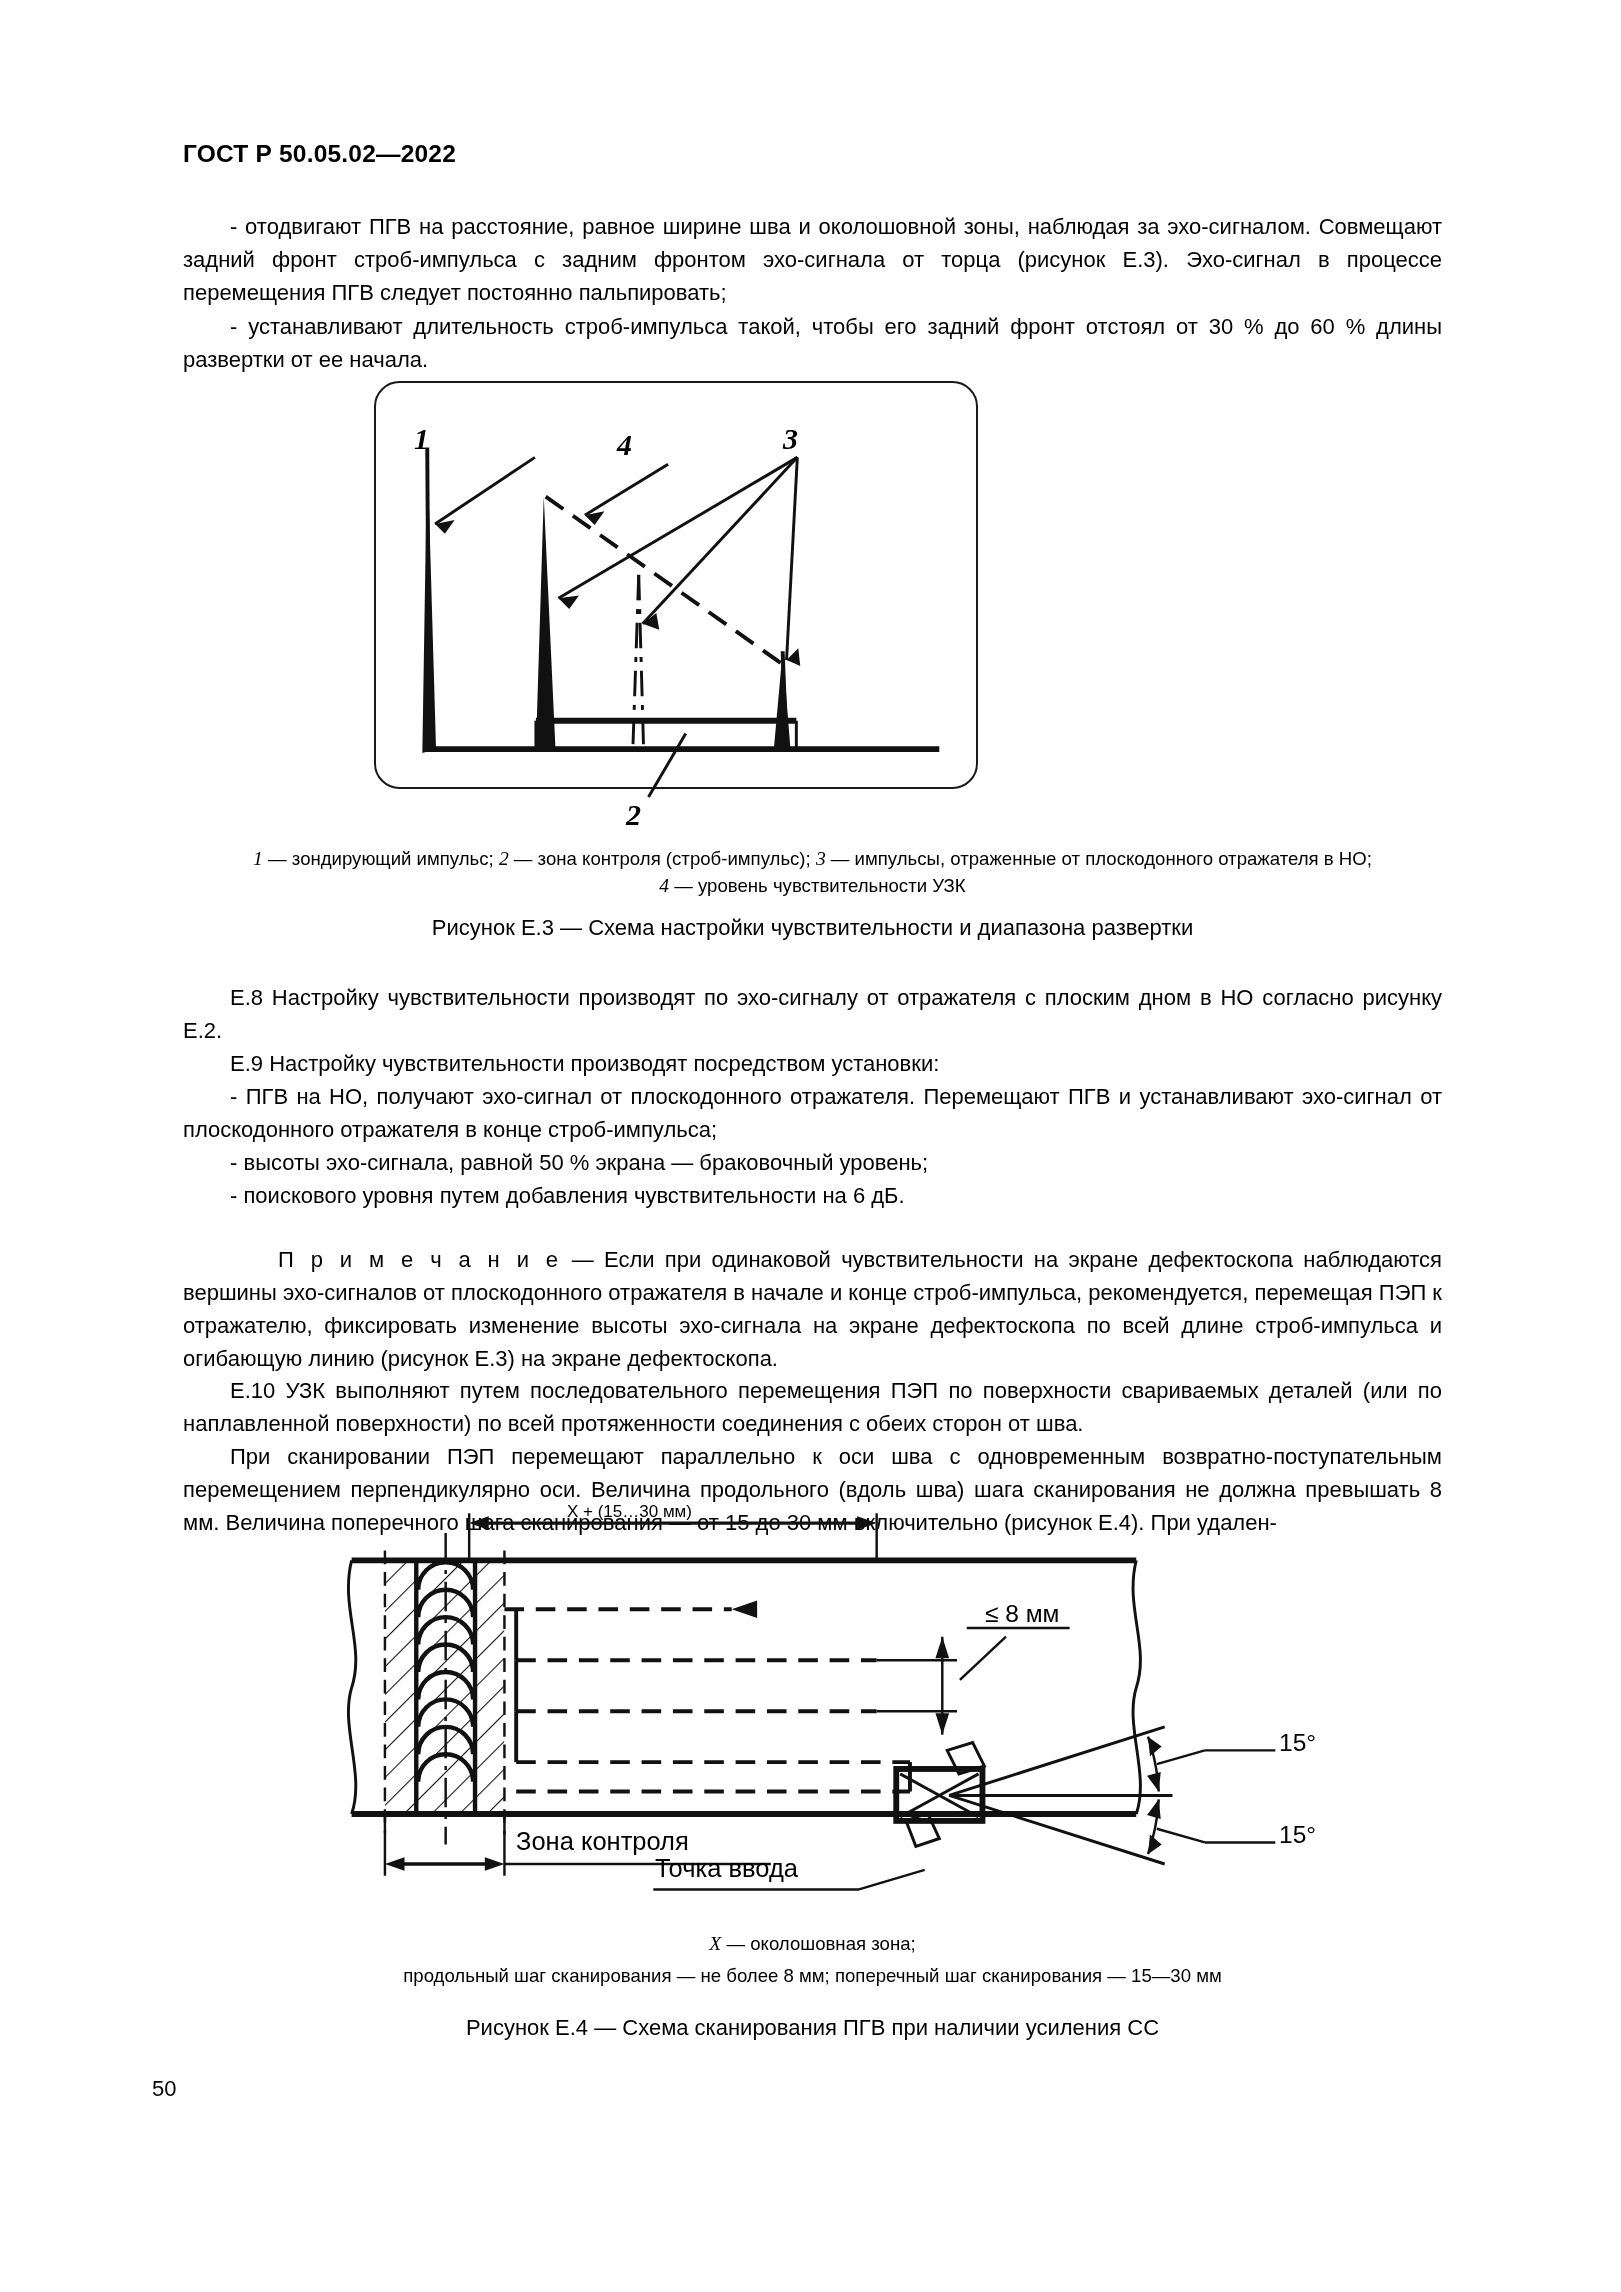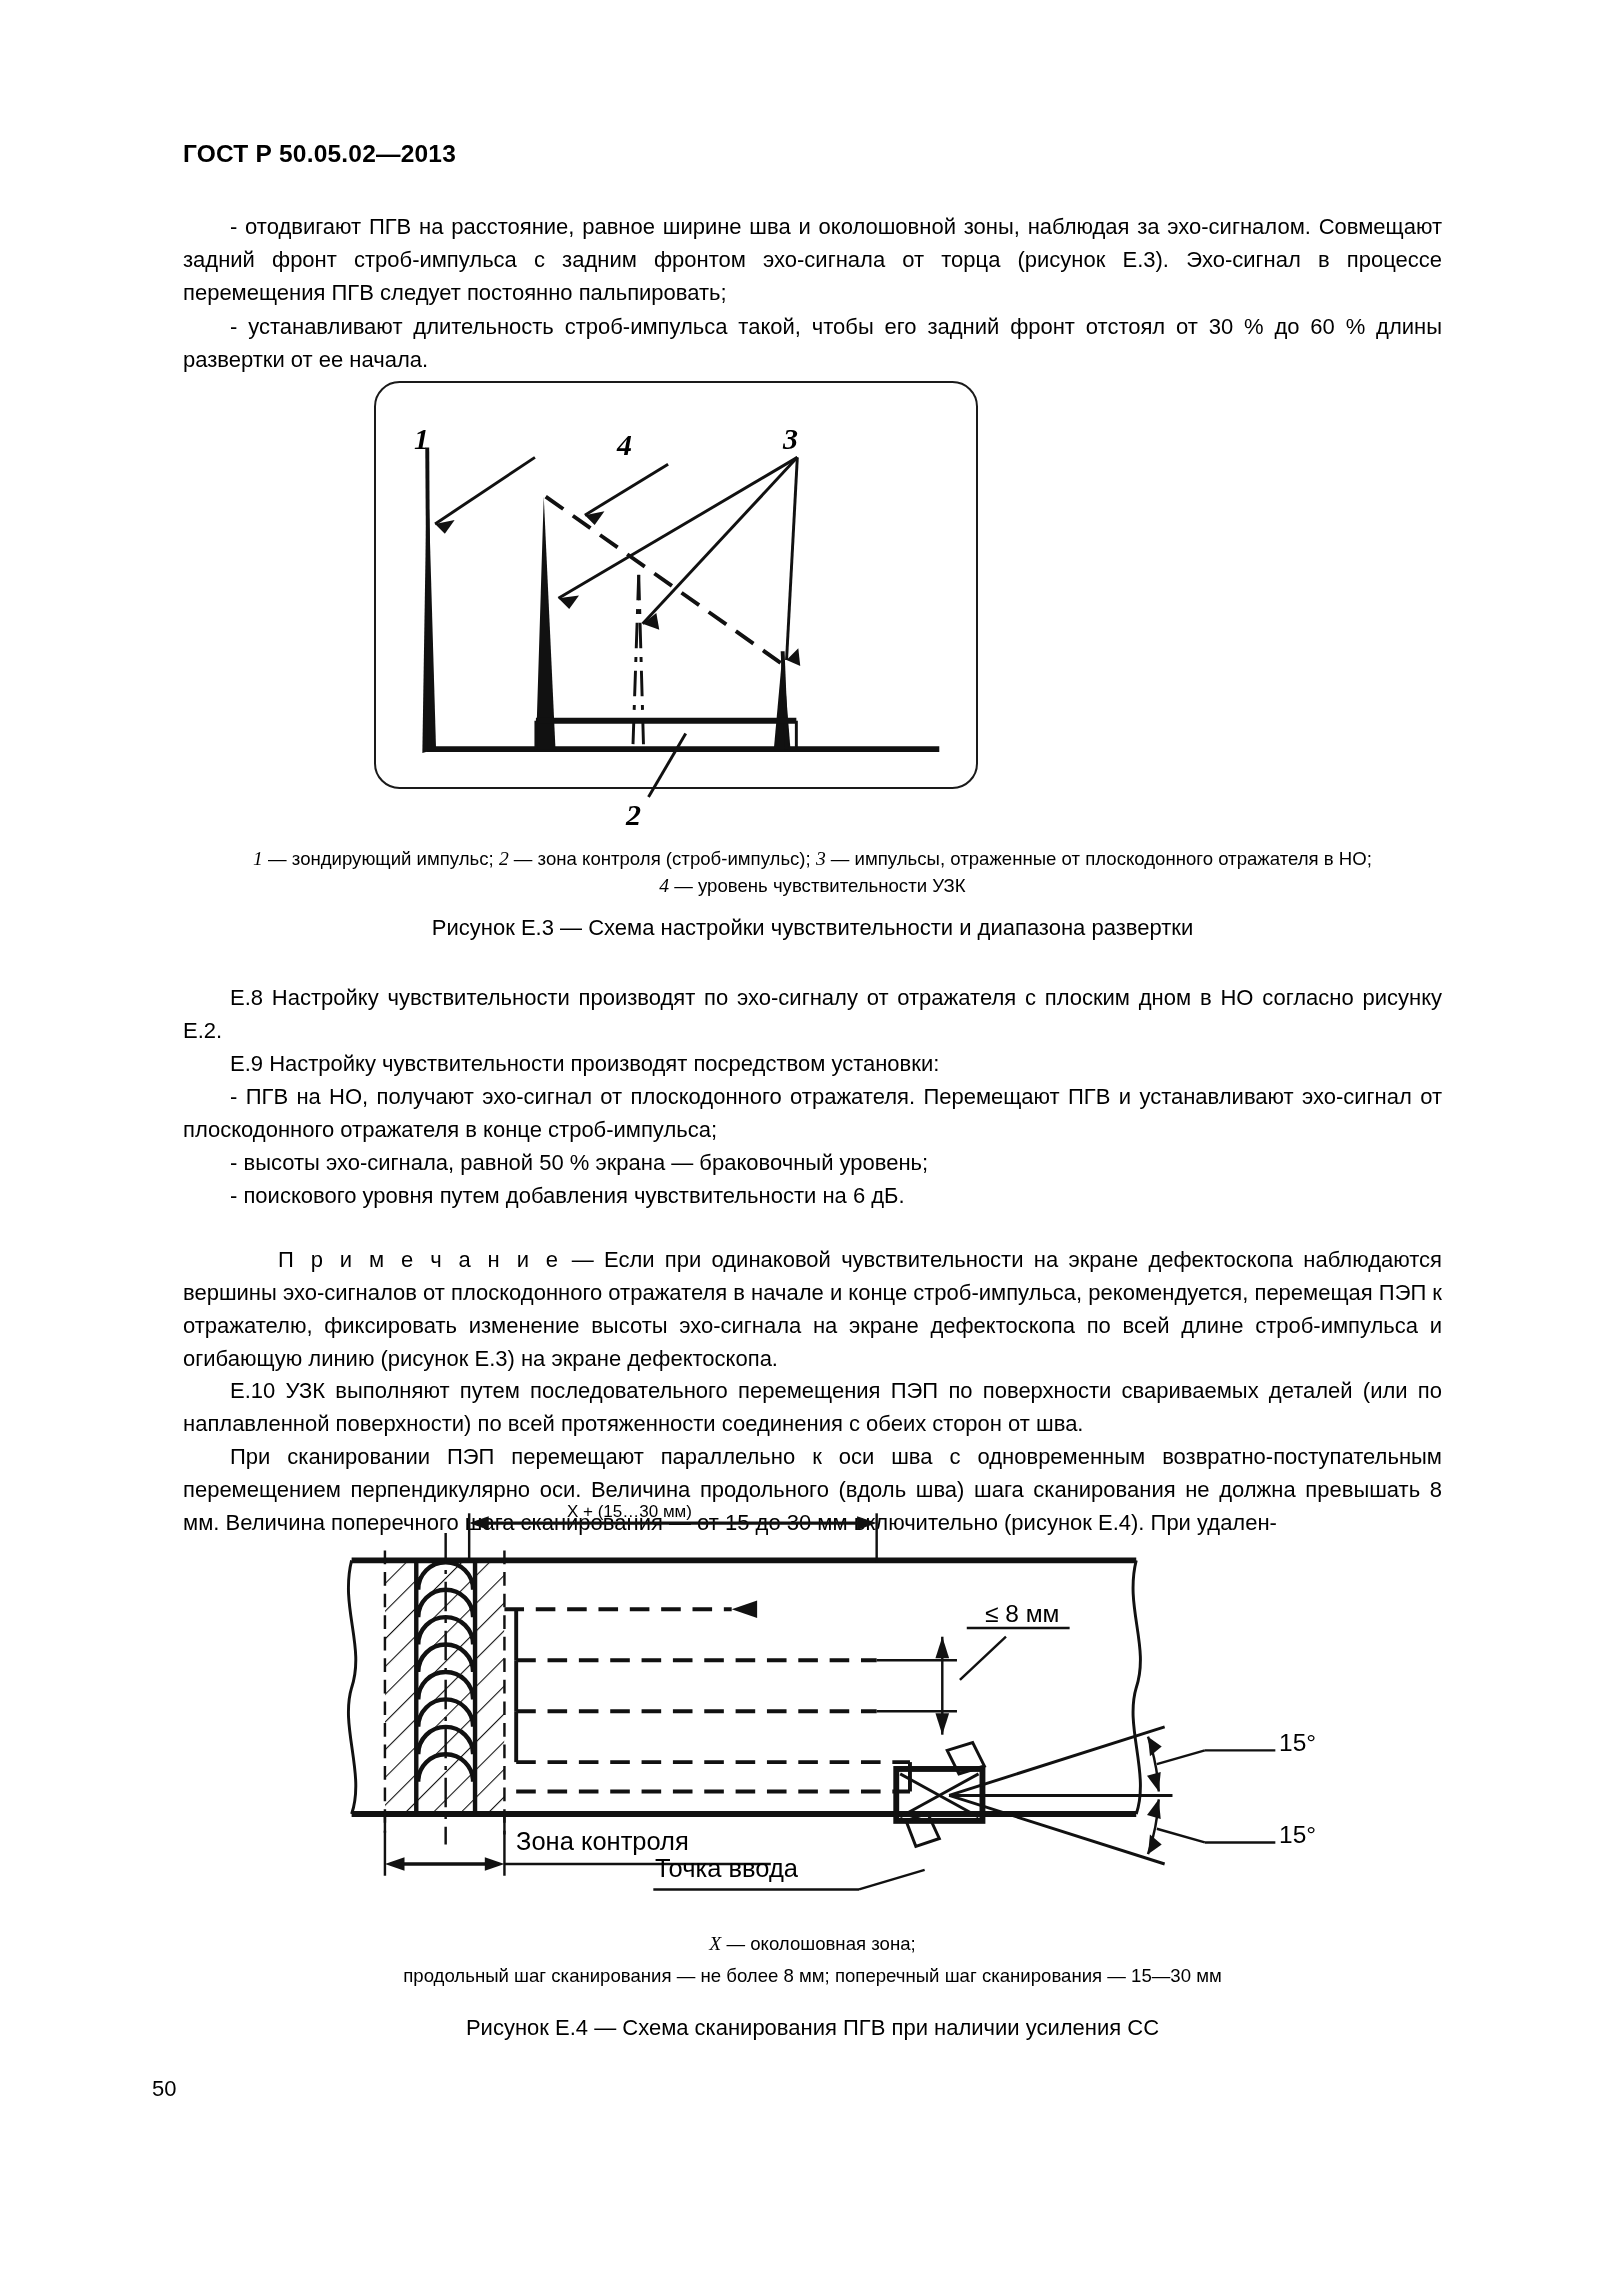--- a/index.html
+++ b/index.html
@@ -126,21 +126,21 @@
     top: 2076px;
     font-size: 22px;
   }
 </style>
 </head>
 <body>
 
 <div class="page">
   <div class="content">
 
-    <div class="doc-header">ГОСТ Р 50.05.02—2013</div>
+    <div class="doc-header">ГОСТ Р 50.05.02—2022</div>
 
     <div class="blk body-text" style="top:210px;">
       <p class="para indent">- отодвигают ПГВ на расстояние, равное ширине шва и околошовной зоны, наблюдая за эхо-сигналом. Совмещают задний фронт строб-импульса с задним фронтом эхо-сигнала от торца (рисунок Е.3). Эхо-сигнал в процессе перемещения ПГВ следует постоянно пальпировать;</p>
     </div>
 
     <div class="blk body-text" style="top:310px;">
       <p class="para indent">- устанавливают длительность строб-импульса такой, чтобы его задний фронт отстоял от 30 % до 60 % длины развертки от ее начала.</p>
     </div>
 
     <div class="fig3-wrap">

